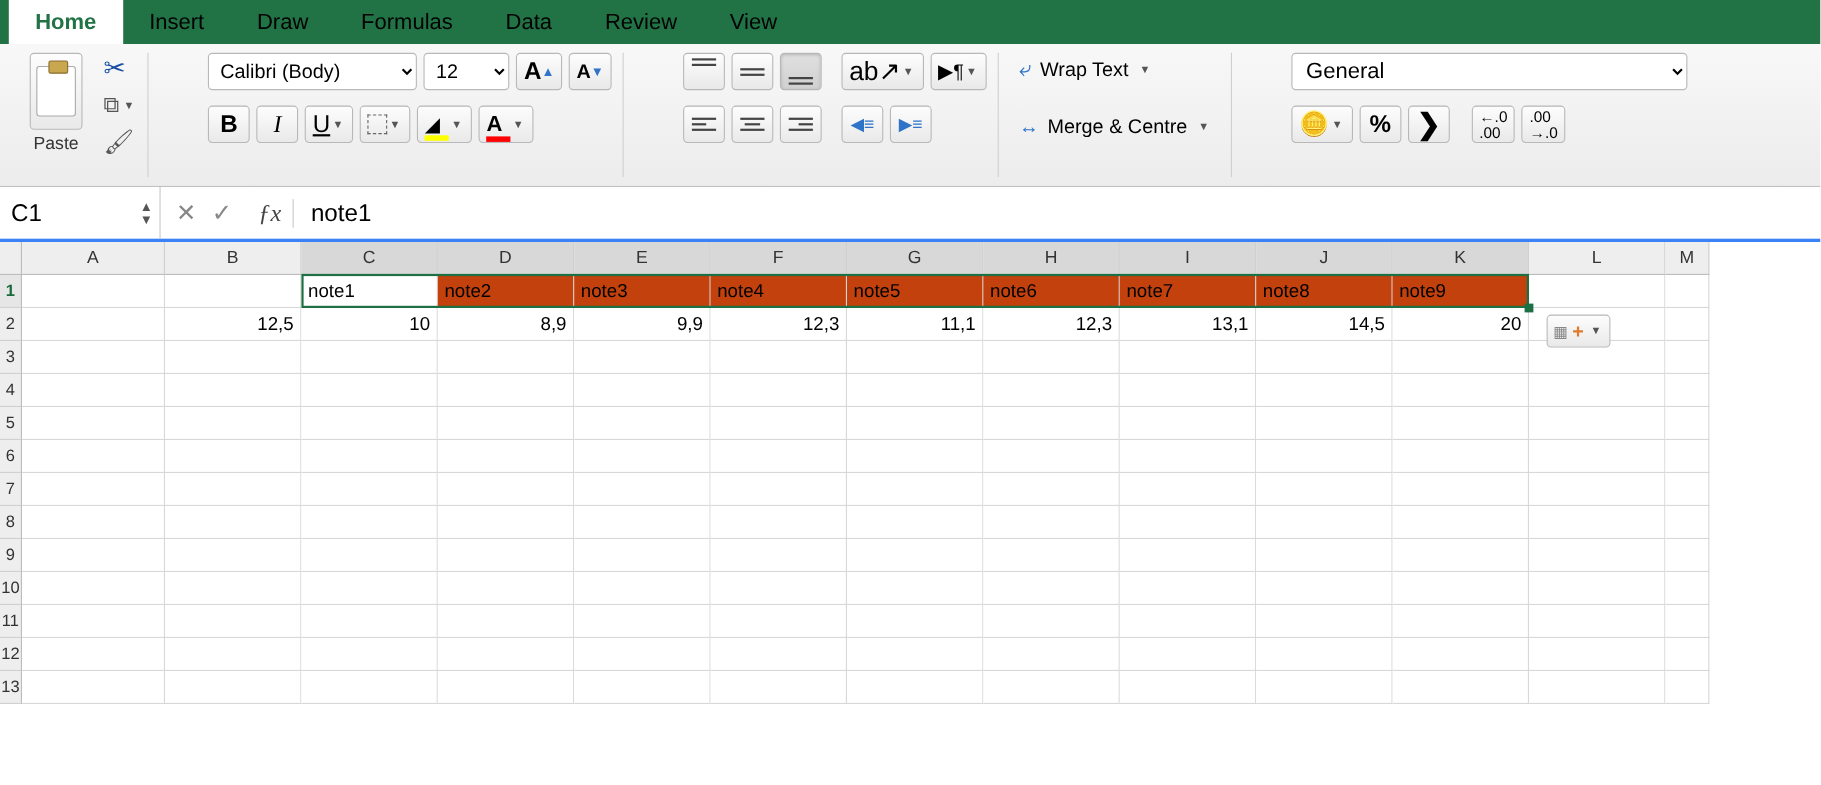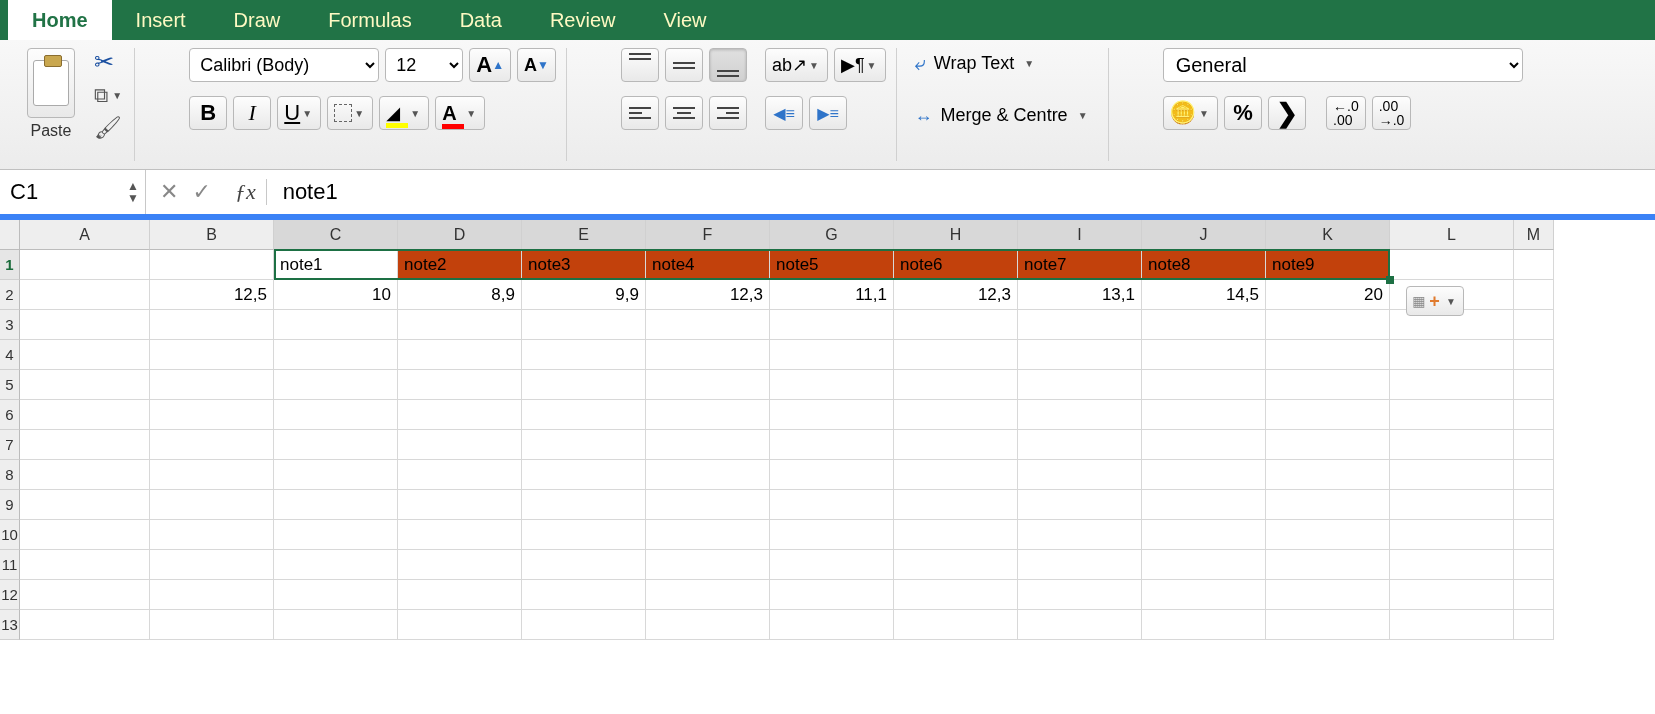--- a/index.html
+++ b/index.html
@@ -1,20 +1,20 @@
 <!DOCTYPE html>
 <html><head>
 <meta charset="utf-8">
 <style>
 * { box-sizing: border-box; margin: 0; padding: 0; font-family: -apple-system, "Segoe UI", Arial, sans-serif; }
 body { background: #fff; width: 1655px; height: 714px; overflow: hidden; }
 
 
 .ribbon-tabs { background: #217346; height: 40px; display: flex; align-items: center; padding-left: 8px; }
-.ribbon-tab { color: #fef9c3; font-size: 20px; padding: 8px 24px; cursor: pointer; height: 100%; display: flex; align-items: center; }
+.ribbon-tab { color: #000000; font-size: 20px; padding: 8px 24px; cursor: pointer; height: 100%; display: flex; align-items: center; }
 .ribbon-tab.active { background: #fff; color: #217346; font-weight: 600; }
 
 
 .ribbon { background: linear-gradient(#f8f8f8,#ececec); height: 130px; border-bottom: 1px solid #c0c0c0; display: flex; padding: 8px 4px; }
 .group { display: flex; flex-direction: column; padding: 0 10px; border-right: 1px solid #d0d0d0; }
 .group.noborder { border-right: none; }
 .row { display: flex; align-items: center; gap: 6px; padding-left: 44px; }
 .row + .row { margin-top: 14px; }
 
 .btn { background: linear-gradient(#fdfdfd,#e9e9e9); border: 1px solid #b8b8b8; border-radius: 4px; height: 34px; min-width: 38px; display: flex; align-items: center; justify-content: center; font-size: 18px; cursor: pointer; padding: 0 6px; }
@@ -50,35 +50,35 @@
 
 .align-icn{display:flex;flex-direction:column;gap:3px;width:22px;}
 .align-icn span{display:block;height:2px;background:#444;}
 .al-l span:nth-child(1){width:100%} .al-l span:nth-child(2){width:60%} .al-l span:nth-child(3){width:100%}
 .al-c span{margin:0 auto} .al-c span:nth-child(1){width:100%} .al-c span:nth-child(2){width:60%} .al-c span:nth-child(3){width:100%}
 .al-r span{margin-left:auto} .al-r span:nth-child(1){width:100%} .al-r span:nth-child(2){width:60%} .al-r span:nth-child(3){width:100%}
 .val-icn{display:flex;flex-direction:column;justify-content:flex-start;height:24px;gap:3px;width:22px;}
 .val-icn.mid{justify-content:center}.val-icn.bot{justify-content:flex-end}
 .val-icn span{display:block;height:2px;background:#444;width:100%;}
 
-.orient-icn{font-size:18px;position:relative;}
+.orient-icn{font-size:24px;position:relative;}
 .wrap-row{display:flex;align-items:center;gap:8px;cursor:pointer;padding:4px 8px;}
 .wrap-row .txt{font-size:18px;}
 .wrap-icn{font-size:20px;color:#2f74c9;}
 .merge-icn{font-size:18px;color:#2f74c9;}
 .indent-icn{font-size:16px;color:#2f74c9;}
 
 select.numfmt{height:34px;width:360px;font-size:20px;border:1px solid #b8b8b8;border-radius:4px;background:#fff;padding:0 8px;}
 .coin{font-size:22px;}
 .pct{font-size:22px;font-weight:bold;}
 .comma{font-size:26px;font-weight:bold;}
 .decbtn{font-size:14px;line-height:1;}
 
 
-.fbar{height:50px;border-bottom:6px solid #3b82f6;display:flex;align-items:center;background:#fff;}
+.fbar{height:50px;border-bottom:3px solid #3b82f6;display:flex;align-items:center;background:#fff;}
 .namebox{width:146px;height:100%;border-right:1px solid #c8c8c8;display:flex;align-items:center;padding:0 10px;font-size:22px;position:relative;}
 .namebox .spin{position:absolute;right:6px;display:flex;flex-direction:column;font-size:12px;color:#555;line-height:1;}
 .fbar-btns{display:flex;gap:14px;padding:0 14px;align-items:center;font-size:22px;color:#888;}
 .fbar-btns .ok{color:#888;}
 .fx{font-style:italic;font-family:Georgia,serif;font-size:22px;color:#444;padding:0 10px;border-right:1px solid #c8c8c8;margin-right:10px;}
 .fbar-input{flex:1;font-size:22px;border:none;outline:none;padding:0 6px;}
 .corner{width:20px;height:30px;background:#eee;border-right:1px solid #bcbcbc;border-bottom:1px solid #bcbcbc;}
 .colhead{height:30px;background:#eee;border-right:1px solid #d0d0d0;border-bottom:1px solid #bcbcbc;display:flex;align-items:center;justify-content:center;font-size:16px;color:#333;}
 .colhead.sel{background:#d8d8d8;}
 .rowheads{display:flex;flex-direction:column;}

